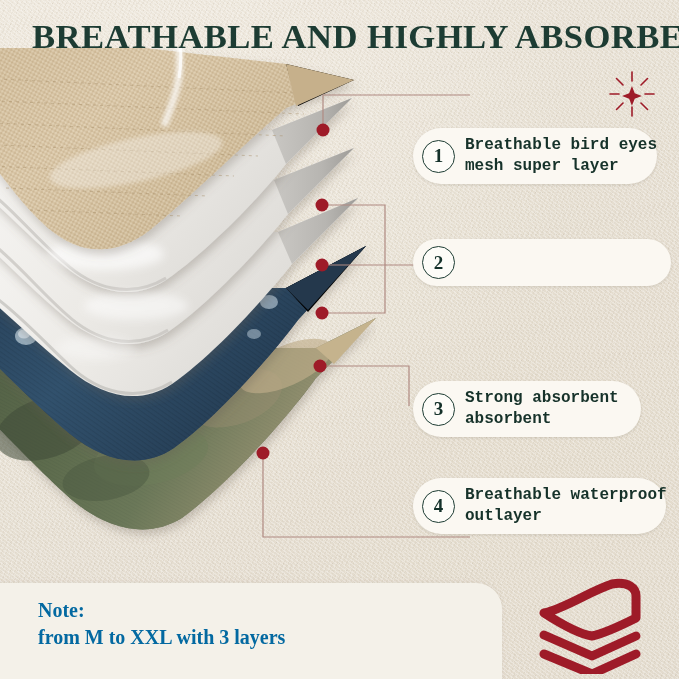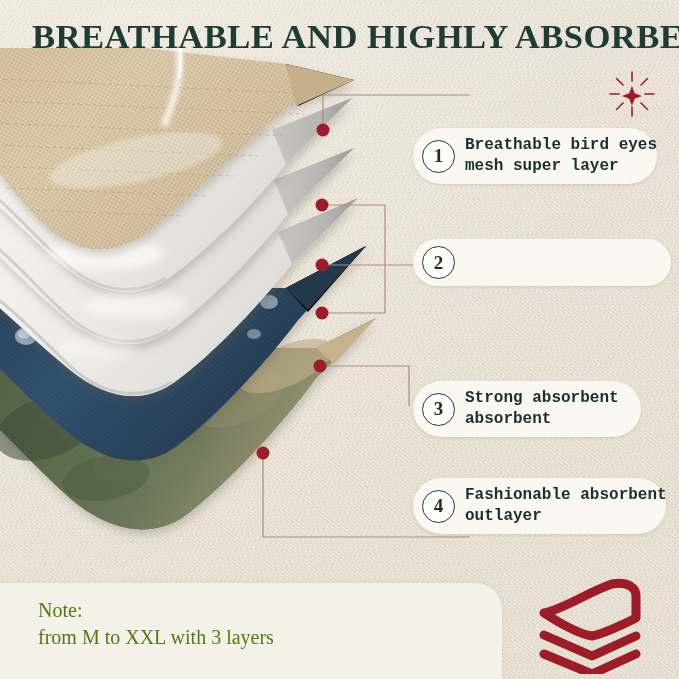--- a/index.html
+++ b/index.html
@@ -128,23 +128,23 @@
     position: absolute;
     left: -10px; top: 583px;
     width: 512px; height: 106px;
     background: #f4f1e9;
     border-top-right-radius: 26px;
     box-shadow: 0 -1px 4px rgba(100,90,75,.08);
   }
   .note-text {
     position: absolute;
     left: 38px; top: 597px;
-    color: #4d7c0f;
+    color: #0369a1;
     font-family: "Liberation Serif", serif;
-    font-weight: 400;
+    font-weight: 700;
     font-size: 20px;
     line-height: 26.5px;
   }
   .note-text span { display: block; white-space: nowrap; }
 
   .layers-icon {
     position: absolute;
     left: 536px; top: 578px;
     width: 110px; height: 96px;
   }
@@ -373,21 +373,21 @@
     <div class="pill-num">3</div>
     <div class="pill-text">
       <span>Strong absorbent</span>
       <span>absorbent</span>
     </div>
   </div>
 
   <div class="pill" id="pill-4">
     <div class="pill-num">4</div>
     <div class="pill-text">
-      <span>Fashionable absorbent</span>
+      <span>Breathable waterproof</span>
       <span>outlayer</span>
     </div>
   </div>
 
   <div class="note-panel"></div>
   <div class="note-text">
     <span>Note:</span>
     <span>from M to XXL with 3 layers</span>
   </div>
 

